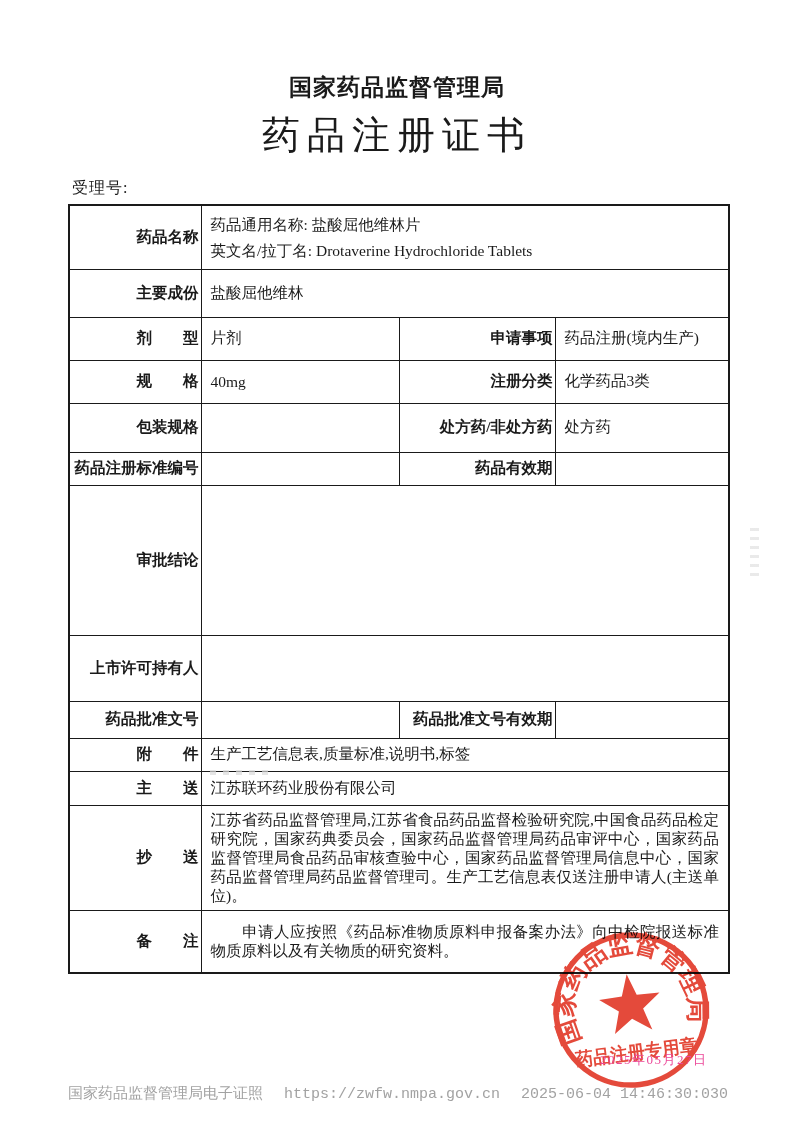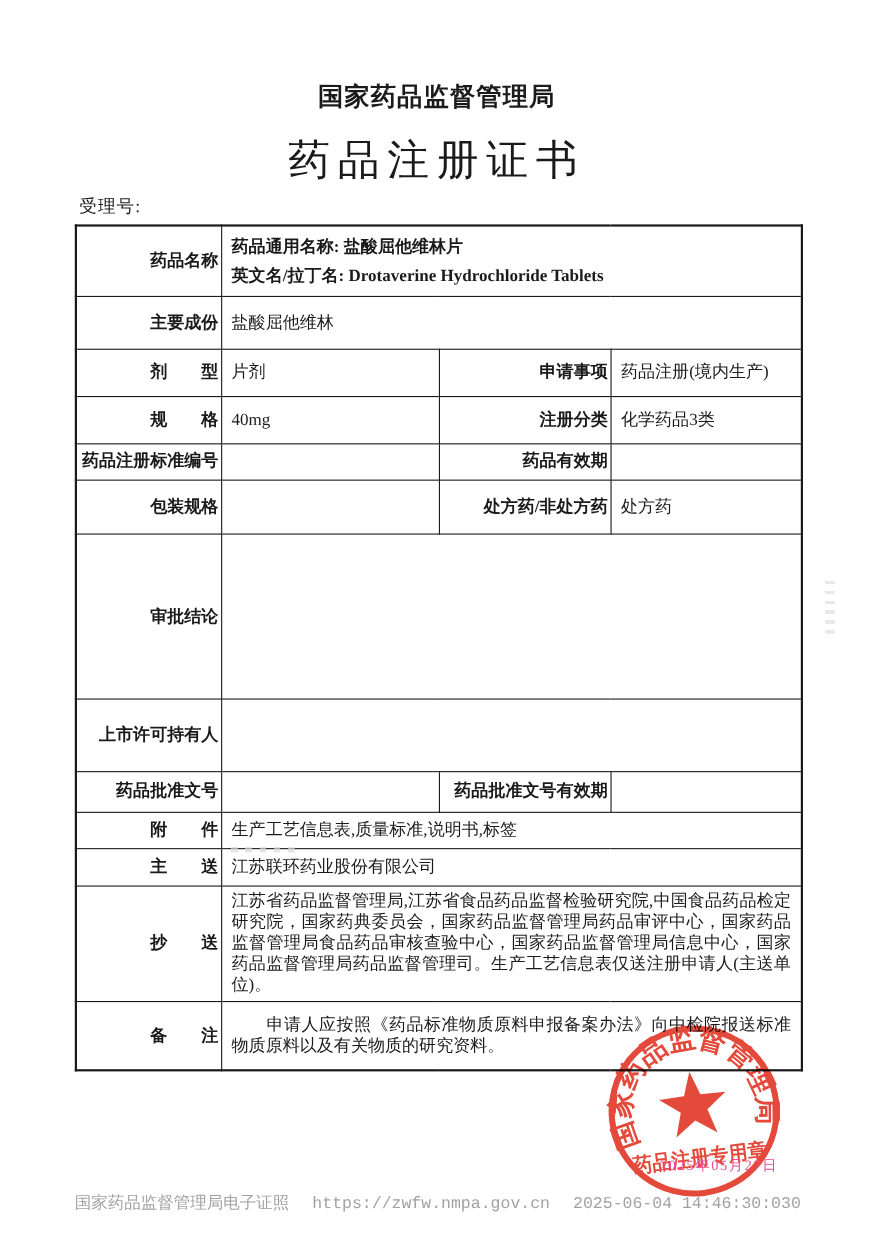--- a/index.html
+++ b/index.html
@@ -18,21 +18,21 @@
   }
   .agency{
     position:absolute;top:72px;left:0;width:100%;
     text-align:center;
     font-family:"Liberation Sans","DejaVu Sans",sans-serif;
     font-weight:bold;font-size:23px;letter-spacing:1px;
   }
   .cert-title{
     position:absolute;top:110px;left:0;width:100%;
     text-align:center;
-    font-size:38px;letter-spacing:7px;font-weight:normal;margin-top:10px;
+    font-size:38px;letter-spacing:7px;font-weight:normal;
   }
   .acceptance{
     position:absolute;top:178px;left:72px;
     font-size:16px;letter-spacing:1px;
   }
   table.cert{
     position:absolute;top:204px;left:68px;
     width:660px;border-collapse:collapse;table-layout:fixed;
     border:2px solid var(--ink);
   }
@@ -41,21 +41,21 @@
     font-size:15.5px;
     vertical-align:middle;
     overflow:hidden;
   }
   td.label{
     font-weight:bold;text-align:right;
     padding:0 2px;
   }
   td.value{padding:2px 9px;}
   td.value.top{vertical-align:top;padding-top:6px;}
-  .two-line div{line-height:1.7;font-weight:bold;}
+  .two-line div{line-height:1.7;}
   td.para{
     text-align:justify;line-height:1.24;padding:4px 9px;
     vertical-align:middle;
   }
   
   .seal{
     position:absolute;left:546px;top:925px;width:170px;height:170px;
     color:var(--seal-red);
     opacity:.92;mix-blend-mode:multiply;
     pointer-events:none;
@@ -114,31 +114,31 @@
     <td class="value">片剂</td>
     <td class="label">申请事项</td>
     <td class="value">药品注册(境内生产)</td>
   </tr>
   <tr style="height:43px">
     <td class="label">规　　格</td>
     <td class="value">40mg</td>
     <td class="label">注册分类</td>
     <td class="value">化学药品3类</td>
   </tr>
+  <tr style="height:49px">
+    <td class="label">包装规格</td>
+    <td class="value"></td>
+    <td class="label">处方药/非处方药</td>
+    <td class="value">处方药</td>
+  </tr>
   <tr style="height:33px">
     <td class="label">药品注册标准编号</td>
     <td class="value"></td>
     <td class="label">药品有效期</td>
     <td class="value"></td>
-  </tr>
-  <tr style="height:49px">
-    <td class="label">包装规格</td>
-    <td class="value"></td>
-    <td class="label">处方药/非处方药</td>
-    <td class="value">处方药</td>
   </tr>
   <tr style="height:150px">
     <td class="label">审批结论</td>
     <td class="value" colspan="3"></td>
   </tr>
   <tr style="height:66px">
     <td class="label">上市许可持有人</td>
     <td class="value" colspan="3"></td>
   </tr>
   <tr style="height:37px">

